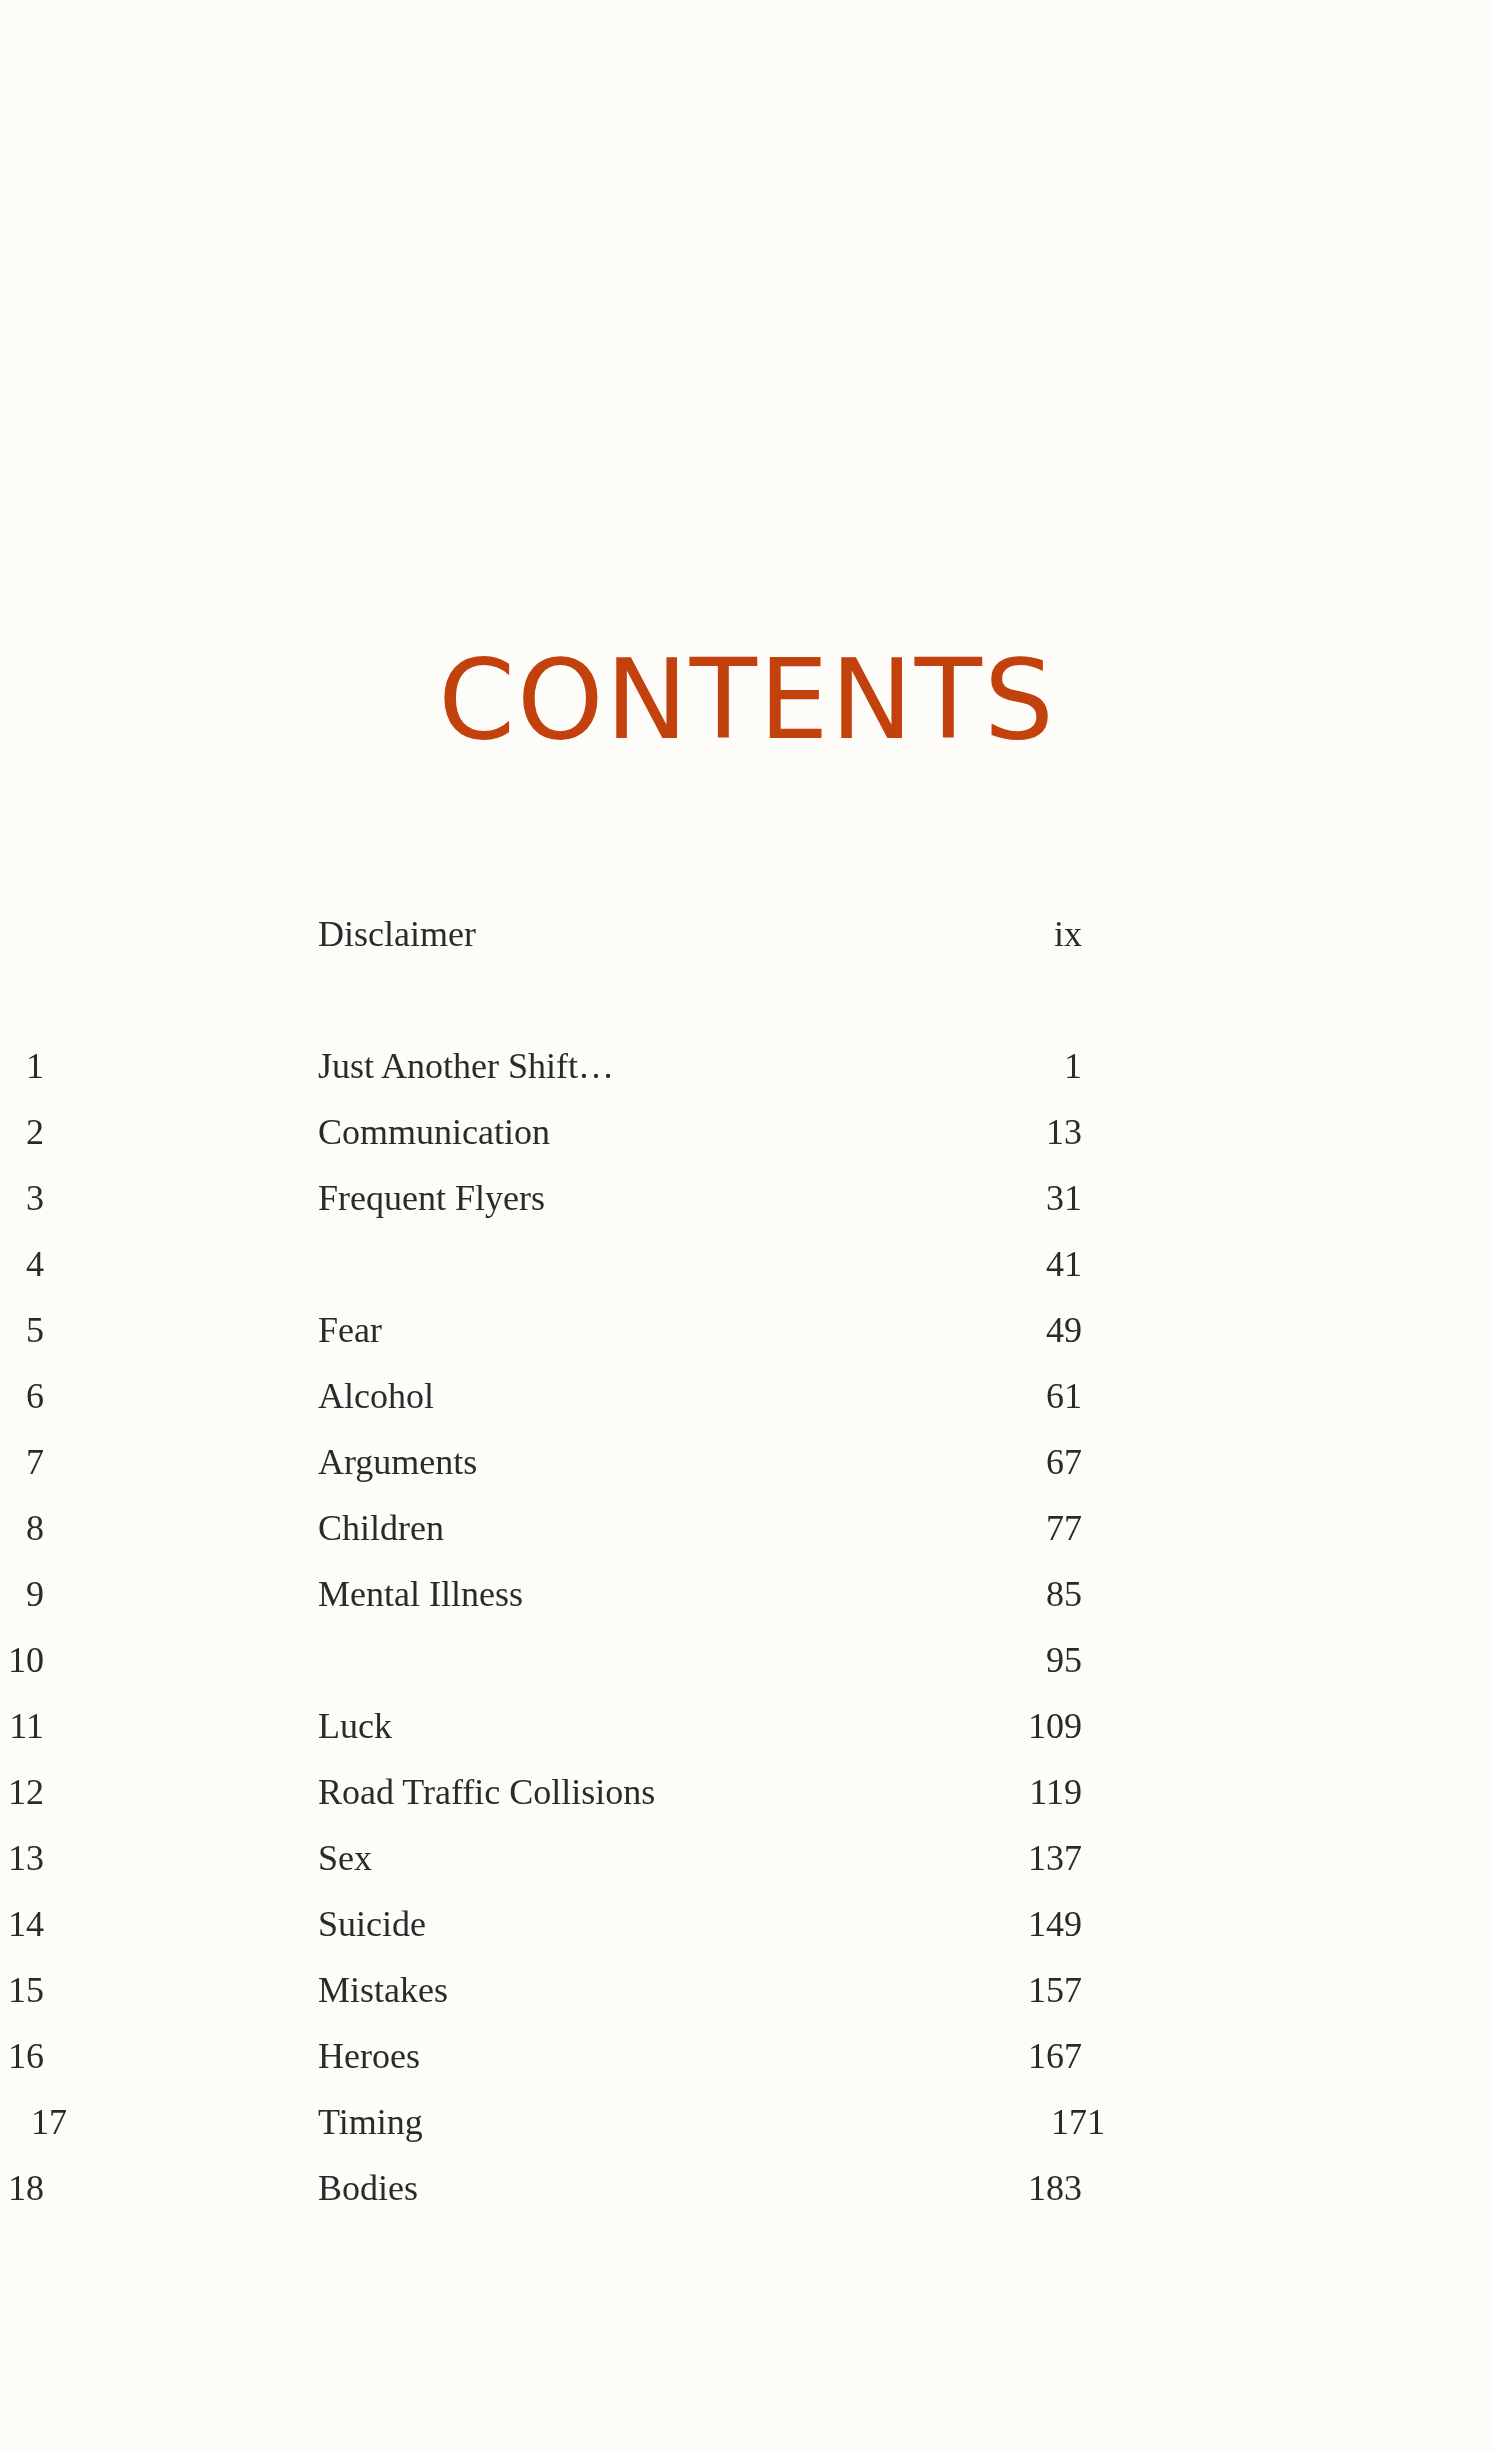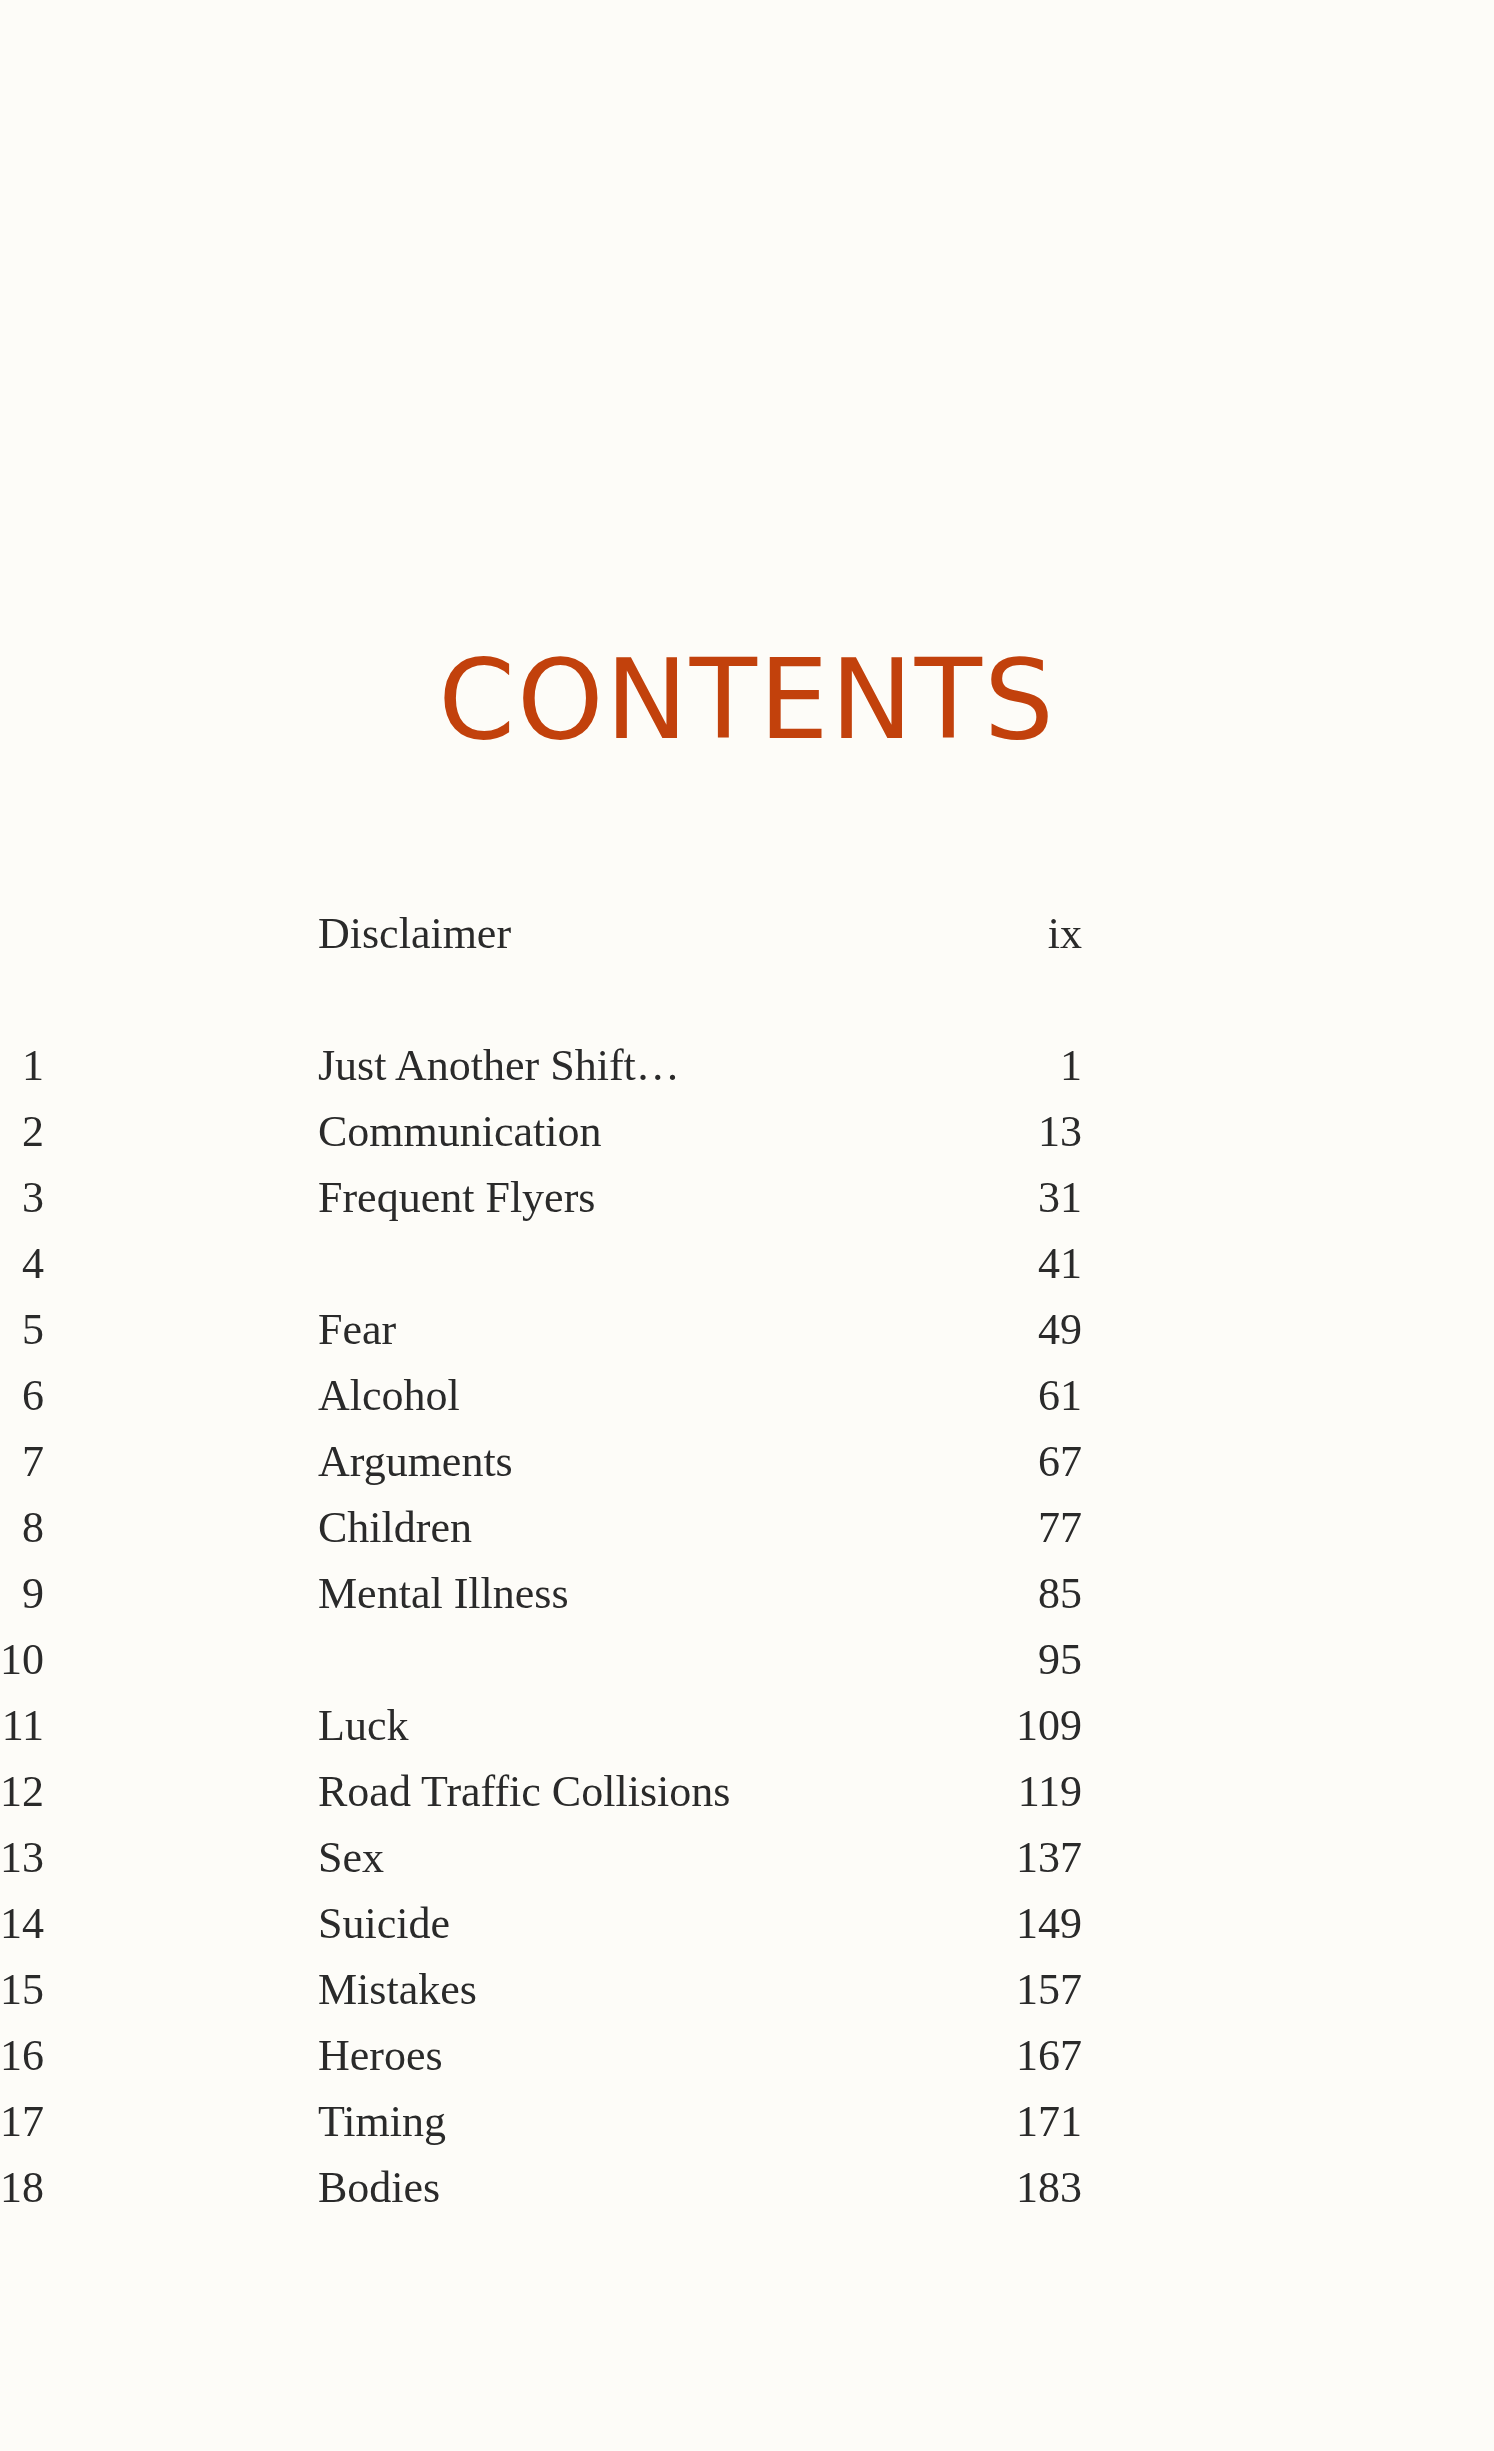--- a/index.html
+++ b/index.html
@@ -19,21 +19,21 @@
     font-family: "DejaVu Sans", "Liberation Sans", sans-serif;
     font-size: 110px;
     letter-spacing: 2px;
     color: #c2410c;
     line-height: 1;
   }
   .entry {
     position: absolute;
     left: 0; width: 1264px;
     height: 66px;
-    font-size: 44px;
+    font-size: 36px;
     line-height: 66px;
     text-decoration: underline;
   }
   .num {
     position: absolute;
     right: calc(1494px - 274px);
     text-align: right;
   }
   .name {
     position: absolute;
@@ -127,21 +127,21 @@
     <div class="entry" style="top: 1957px;">
       <span class="num">15</span>
       <span class="name">Mistakes</span>
       <span class="page">157</span>
     </div>
     <div class="entry" style="top: 2023px;">
       <span class="num">16</span>
       <span class="name">Heroes</span>
       <span class="page">167</span>
     </div>
-    <div class="entry" style="top: 2089px;">
+    <div class="entry" style="top: 2089px; padding-left: 23px;">
       <span class="num">17</span>
       <span class="name">Timing</span>
       <span class="page">171</span>
     </div>
     <div class="entry" style="top: 2155px;">
       <span class="num">18</span>
       <span class="name">Bodies</span>
       <span class="page">183</span>
     </div>
   </div>

